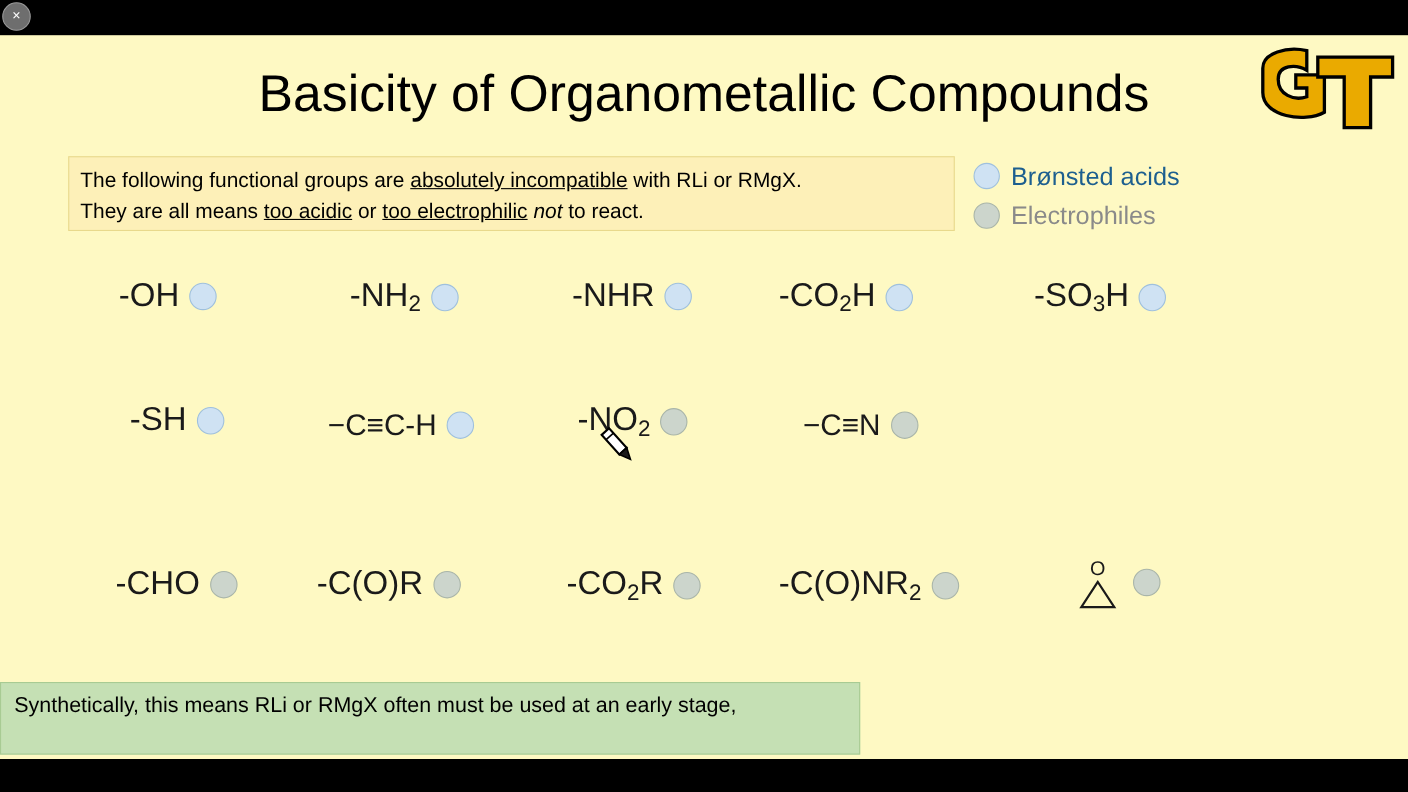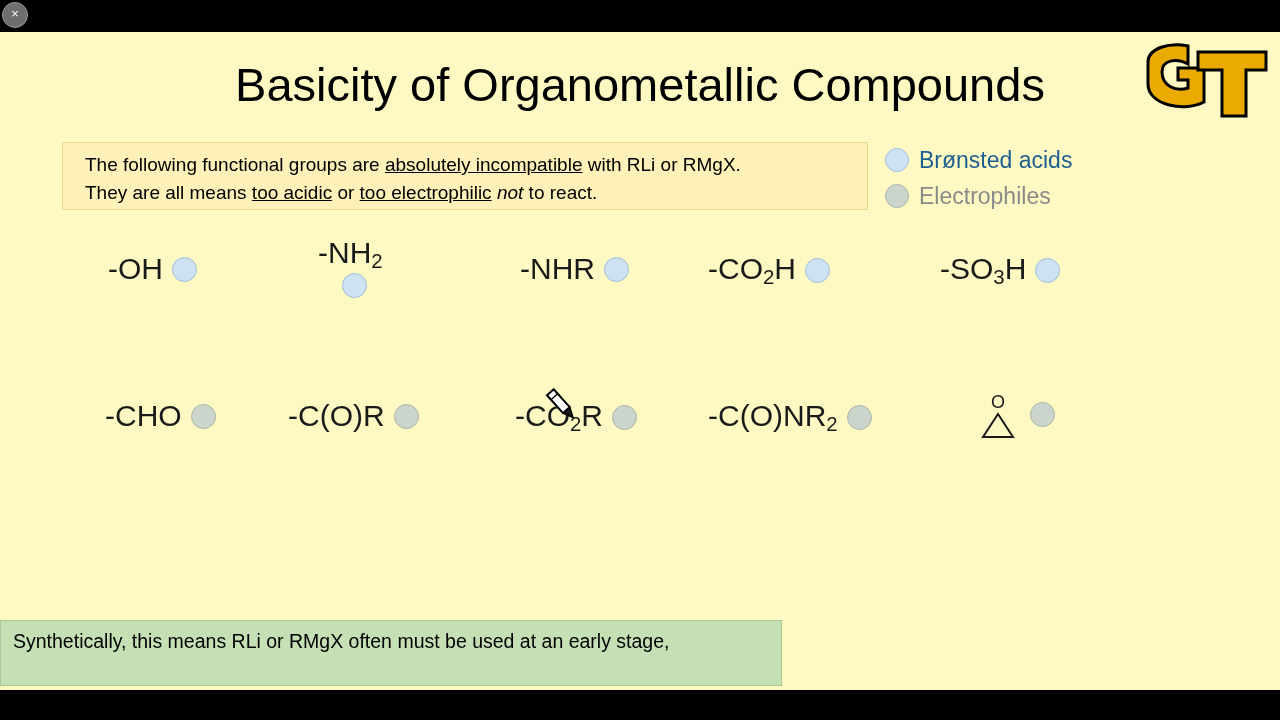--- a/index.html
+++ b/index.html
@@ -74,21 +74,21 @@
   
   .callout {
     position: absolute;
     left: 62px;
     top: 110px;
     width: 806px;
     height: 68px;
     background: #fdf0b8;
     border: 1px solid #e8d98c;
     box-sizing: border-box;
-    padding: 8px 10px 0 22px;
+    padding: 8px 10px 0 10px;
     font-size: 19px;
     color: #000000;
     line-height: 1.45;
   }
   .u { text-decoration: underline; }
   .it { font-style: italic; }
 
   
   .legend {
     position: absolute;
@@ -217,38 +217,56 @@
       </div>
     </div>
 
     <div class="groups">
 
       <div class="group-row">
         <div class="group" style="left:38px; top:20px;">
           <span class="formula">-OH</span>
           <span class="dot acid"></span>
         </div>
-        <div class="group" style="left:248px; top:4px;flex-direction:column;">
+        <div class="group" style="left:248px; top:20px;">
           <span class="formula"><span>-NH</span><sub>2</sub></span>
           <span class="dot acid"></span>
         </div>
         <div class="group" style="left:450px; top:20px;">
           <span class="formula">-NHR</span>
           <span class="dot acid"></span>
         </div>
         <div class="group" style="left:638px; top:20px;">
           <span class="formula"><span>-CO</span><sub>2</sub><span>H</span></span>
           <span class="dot acid"></span>
         </div>
         <div class="group" style="left:870px; top:20px;">
           <span class="formula"><span>-SO</span><sub>3</sub><span>H</span></span>
           <span class="dot acid"></span>
         </div>
       </div>
 
+      <div class="group-row">
+        <div class="group" style="left:48px; top:18px;">
+          <span class="formula">-SH</span>
+          <span class="dot acid"></span>
+        </div>
+        <div class="group" style="left:228px; top:24px; font-size:27px;">
+          <span class="formula">−C≡C-H</span>
+          <span class="dot acid"></span>
+        </div>
+        <div class="group" style="left:455px; top:18px;">
+          <span class="formula"><span>-NO</span><sub>2</sub></span>
+          <span class="dot elec"></span>
+        </div>
+        <div class="group" style="left:660px; top:24px; font-size:27px;">
+          <span class="formula">−C≡N</span>
+          <span class="dot elec"></span>
+        </div>
+      </div>
 
       <div class="group-row">
         <div class="group" style="left:35px; top:52px;">
           <span class="formula">-CHO</span>
           <span class="dot elec"></span>
         </div>
         <div class="group" style="left:218px; top:52px;">
           <span class="formula">-C(O)R</span>
           <span class="dot elec"></span>
         </div>

